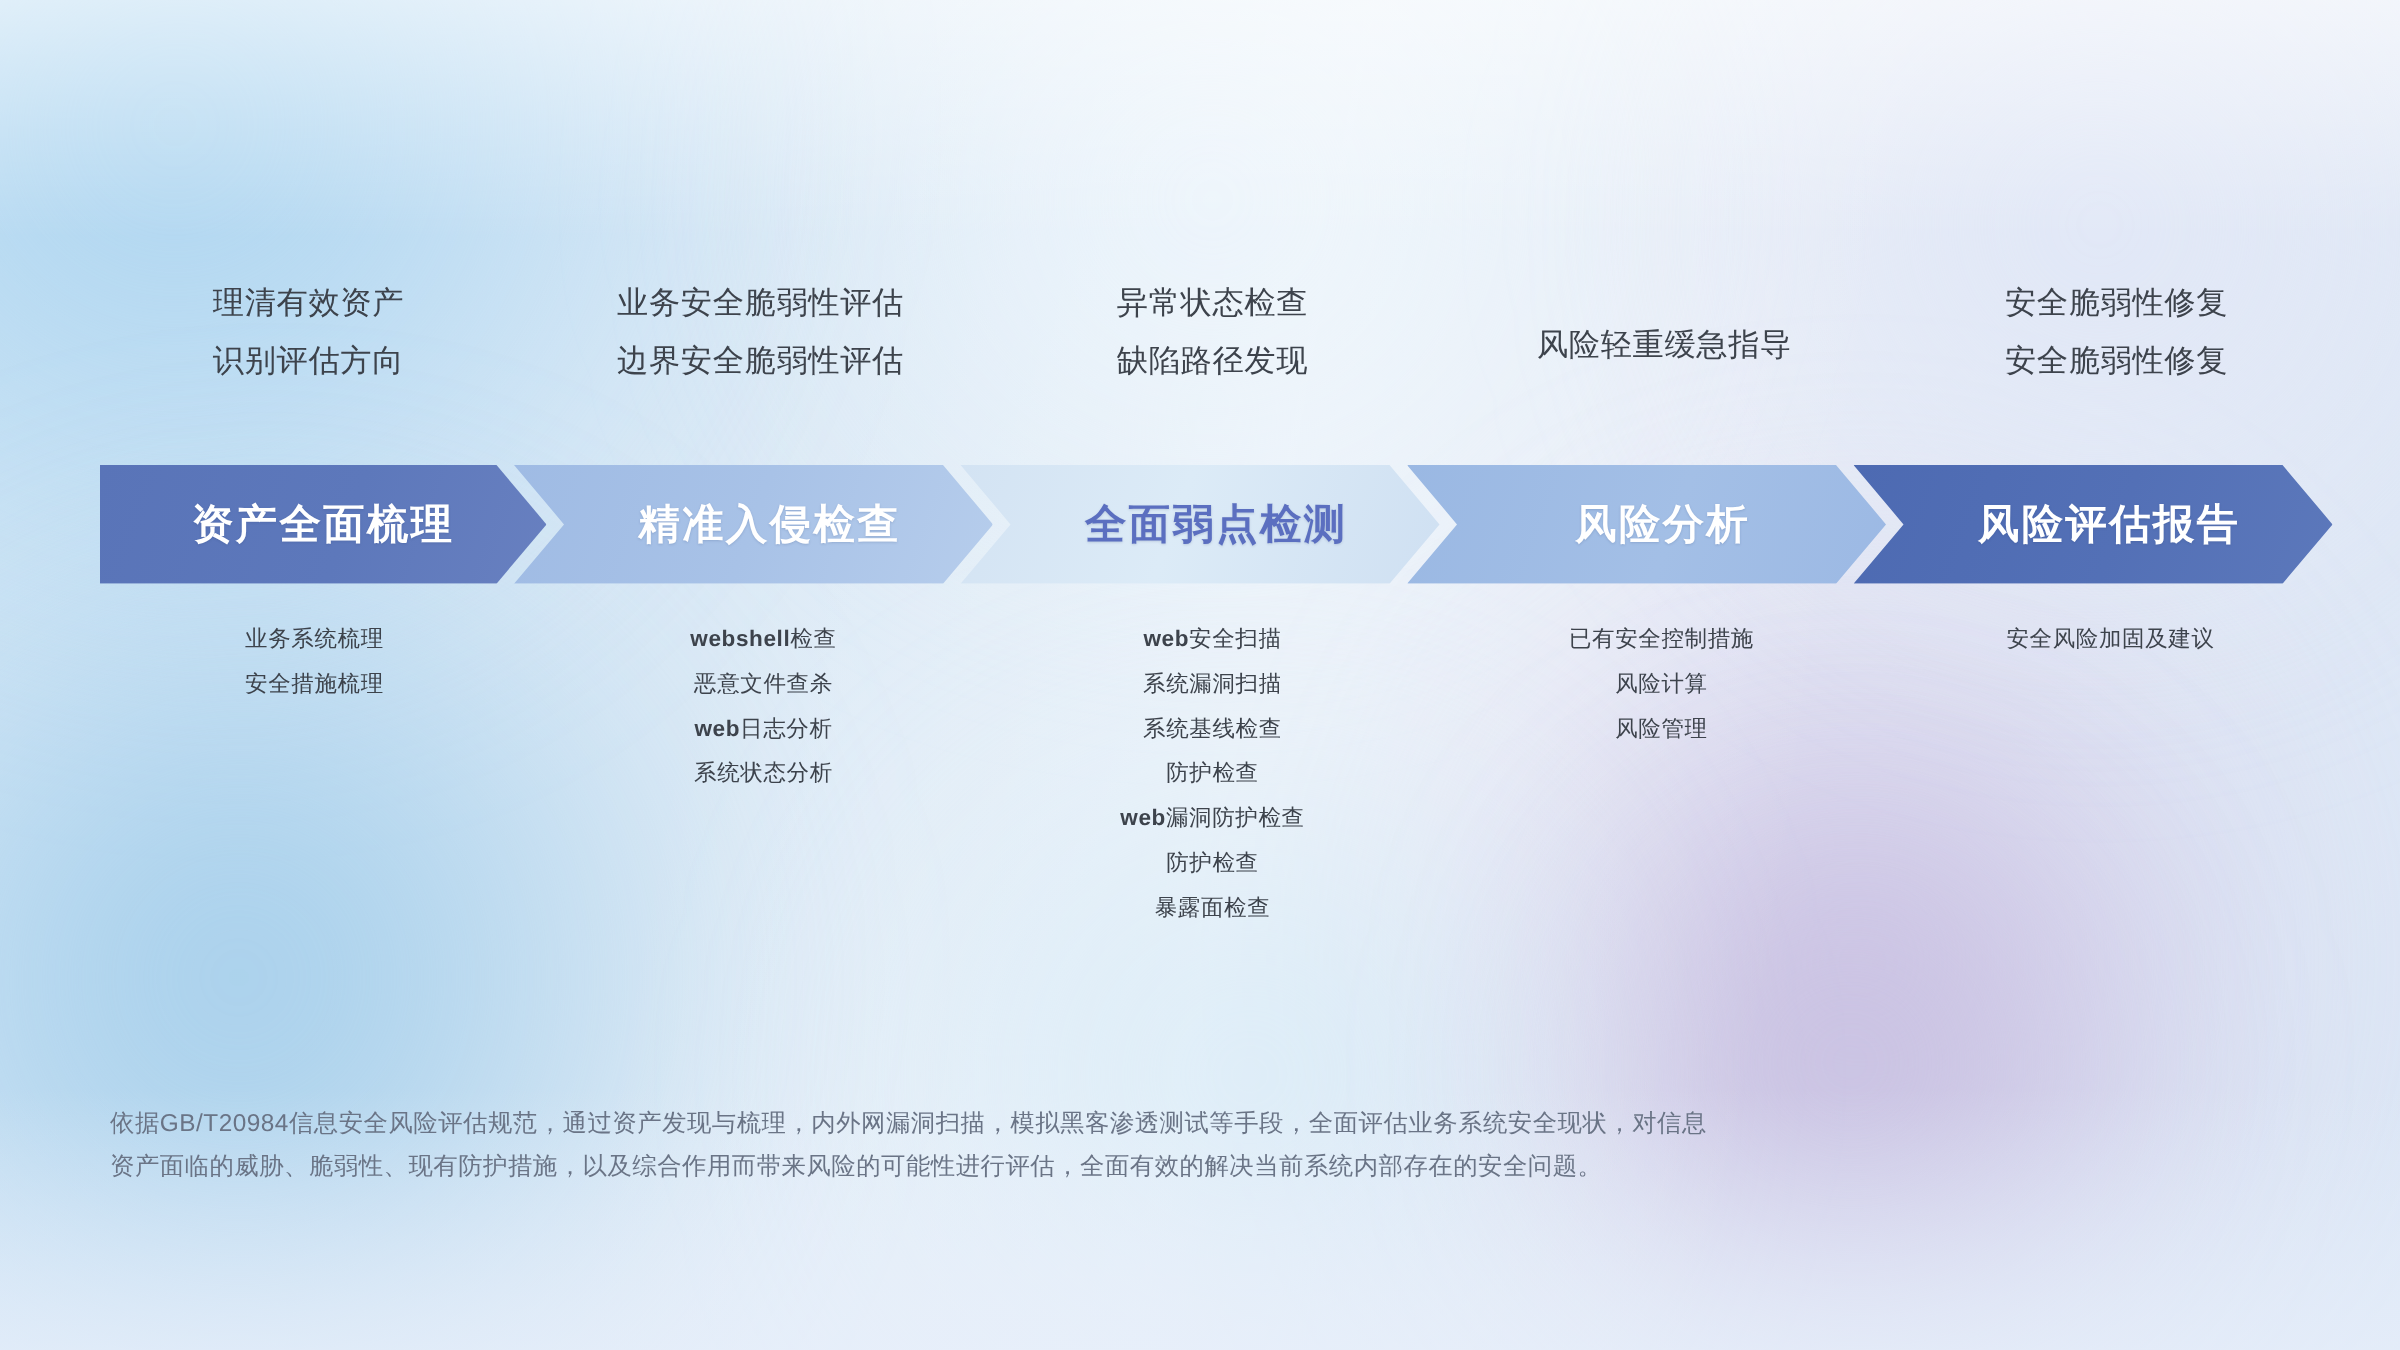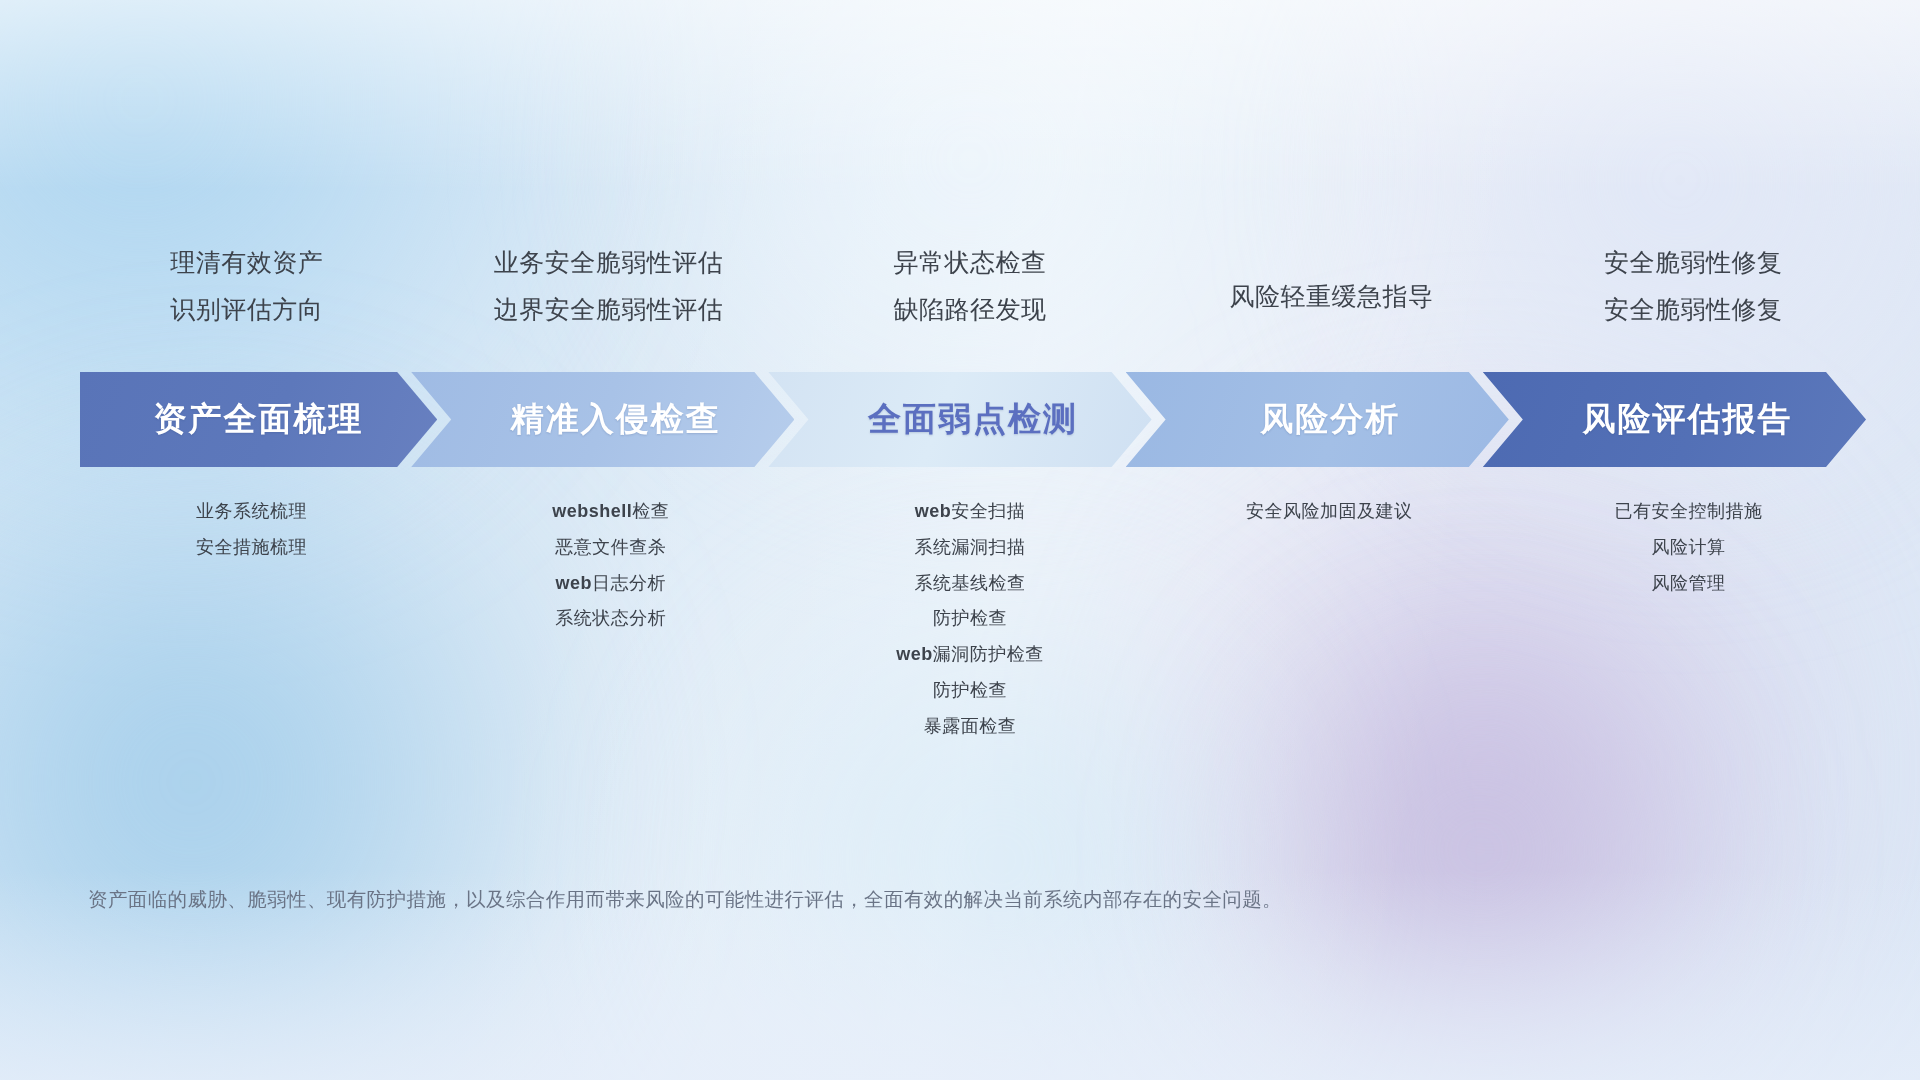--- a/index.html
+++ b/index.html
@@ -50,21 +50,21 @@
   .stage{ position:absolute; inset:0; }
 
   .cols{
     position:absolute; left:72px; right:52px;
     display:grid;
     grid-template-columns:repeat(5, 1fr);
   }
   .col{ display:flex; flex-direction:column; align-items:center; }
 
   
-  .notes-top{ top:246px;gap:12px; }
+  .notes-top{ top:226px;gap:12px; }
   .notes-top .col{ gap:14px; }
   .note{
     font-size:25px; color:#3d434c; letter-spacing:.5px;
     white-space:nowrap; line-height:1.32;
   }
   .note.offset{ margin-top:34px; }
 
   
   .band{
     position:absolute; left:80px; top:372px; width:1760px; height:95px;
@@ -182,26 +182,27 @@
       <div class="col">
         <div class="item"><b>web</b>安全扫描</div>
         <div class="item">系统漏洞扫描</div>
         <div class="item">系统基线检查</div>
         <div class="item">防护检查</div>
         <div class="item"><b>web</b>漏洞防护检查</div>
         <div class="item">防护检查</div>
         <div class="item">暴露面检查</div>
       </div>
       <div class="col">
-        <div class="item">安全风险加固及建议</div>
-      </div>
-      <div class="col">
         <div class="item">已有安全控制措施</div>
         <div class="item">风险计算</div>
         <div class="item">风险管理</div>
       </div>
+      <div class="col">
+        <div class="item">安全风险加固及建议</div>
+      </div>
     </div>
 
   <div class="footer">
+    <p>依据GB/T20984信息安全风险评估规范，通过资产发现与梳理，内外网漏洞扫描，模拟黑客渗透测试等手段，全面评估业务系统安全现状，对信息</p>
     <p>资产面临的威胁、脆弱性、现有防护措施，以及综合作用而带来风险的可能性进行评估，全面有效的解决当前系统内部存在的安全问题。</p>
   </div>
 
 </div>
 
 </body></html>

